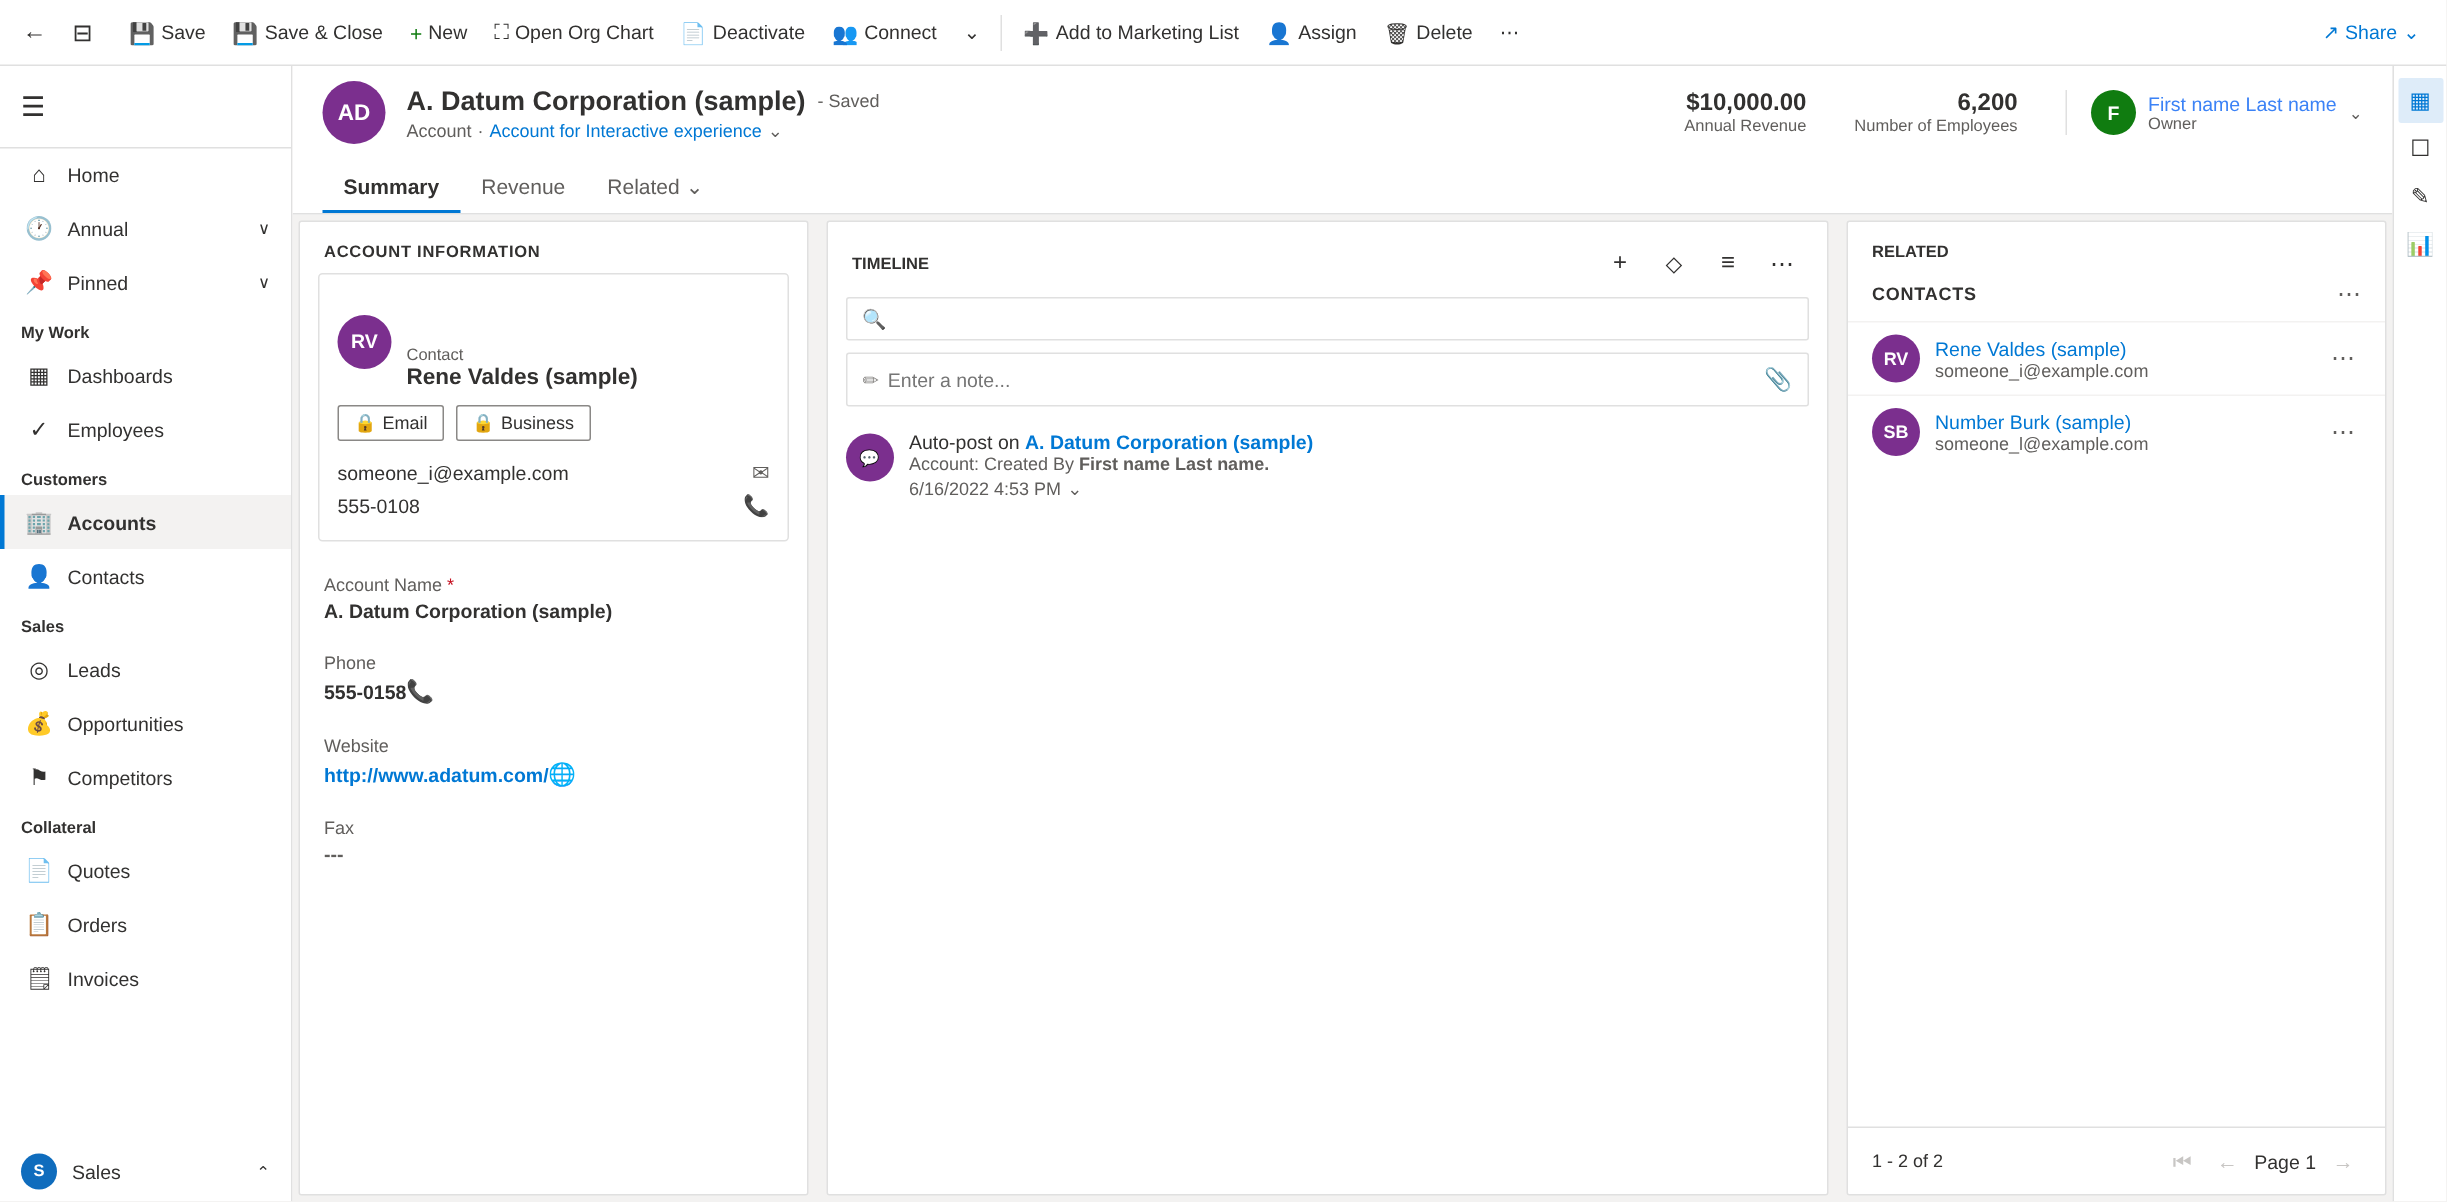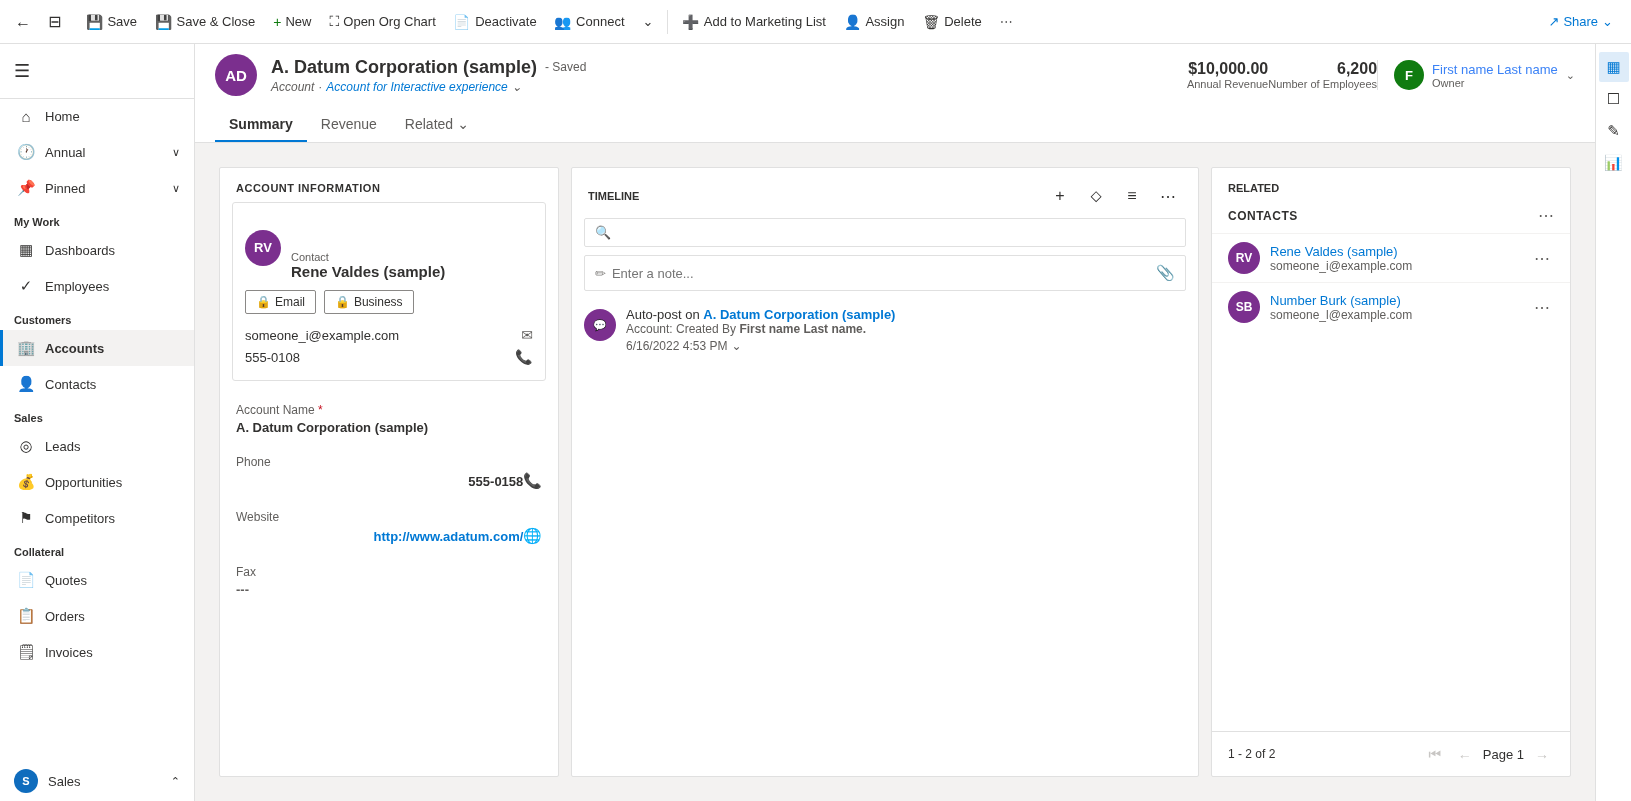--- a/index.html
+++ b/index.html
@@ -105,23 +105,23 @@
       align-items: center;
       justify-content: center;
       font-size: 15px;
       font-weight: 700;
       flex-shrink: 0;
     }
     .record-title-info { flex: 1; }
     .record-title-name { display: flex; align-items: center; gap: 8px; }
     .record-title-name h1 { font-size: 18px; font-weight: 600; color: #323130; }
     .record-saved { font-size: 12px; color: #605e5c; }
-    .record-subtitle { font-size: 12px; color: #605e5c; display: flex; align-items: center; gap: 4px; margin-top: 2px; font-style: italic; }
+    .record-subtitle { font-size: 12px; color: #605e5c; display: flex; align-items: center; gap: 4px; margin-top: 2px; }
     .record-subtitle .sub-link { color: #0078d4; cursor: pointer; }
-    .record-meta { display: flex; margin-left: auto; align-items: flex-start; }
+    .record-meta { display: flex; gap: 32px; margin-left: auto; align-items: flex-start; }
     .record-meta-item { text-align: right; }
     .record-meta-value { font-size: 16px; font-weight: 600; color: #323130; }
     .record-meta-label { font-size: 11px; color: #605e5c; }
     .record-owner { display: flex; align-items: center; gap: 8px; border-left: 1px solid #e0e0e0; padding-left: 16px; }
     .owner-avatar { width: 30px; height: 30px; border-radius: 50%; background: #107c10; color: #fff; display: flex; align-items: center; justify-content: center; font-size: 13px; font-weight: 700; }
     .owner-info .owner-name { font-size: 13px; color: #3b82f6; font-weight: 500; cursor: pointer; }
     .owner-info .owner-label { font-size: 11px; color: #605e5c; }
 
     
     .record-tabs { display: flex; gap: 0; margin-top: 2px; }
@@ -134,21 +134,21 @@
       font-weight: 400;
     }
     .record-tab.active { color: #323130; border-bottom: 2px solid #0078d4; font-weight: 600; }
     .record-tab-related { display: flex; align-items: center; gap: 4px; }
 
     
     .panels {
       display: flex;
       flex: 1;
       gap: 12px;
-      padding: 24px;
+      padding: 4px;
       overflow: hidden;
     }
 
     .panel {
       background: #fff;
       border-radius: 2px;
       border: 1px solid #e0e0e0;
       display: flex;
       flex-direction: column;
       overflow: hidden;
@@ -193,21 +193,21 @@
     }
     .contact-field { display: flex; align-items: center; justify-content: space-between; padding: 3px 0; }
     .contact-field-val { font-size: 13px; color: #323130; }
     .contact-field-icon { color: #605e5c; font-size: 14px; cursor: pointer; }
 
     .form-field { padding: 10px 16px; }
     .form-label { font-size: 12px; color: #605e5c; margin-bottom: 3px; }
     .required-star { color: #c50f1f; }
     .form-value { font-size: 13px; font-weight: 600; color: #323130; }
     .form-value.empty { color: #605e5c; }
-    .form-field-with-icon { display: flex; align-items: center; justify-content: flex-end; }
+    .form-field-with-icon { display: flex; align-items: center; justify-content: flex-start; }
     .field-icon { color: #8a8886; font-size: 15px; cursor: pointer; }
 
     
     .panel-middle { flex: 1; overflow: hidden; display: flex; flex-direction: column; min-width: 0; }
     .timeline-header { display: flex; align-items: center; padding: 14px 16px 8px; gap: 8px; }
     .timeline-title { font-size: 11px; font-weight: 700; text-transform: uppercase; color: #323130; flex: 1; }
     .timeline-action-btn { width: 28px; height: 28px; border: none; background: none; cursor: pointer; border-radius: 2px; display: flex; align-items: center; justify-content: center; font-size: 16px; color: #323130; }
     .timeline-search {
       margin: 0 12px 8px;
       border: 1px solid #e0e0e0;

